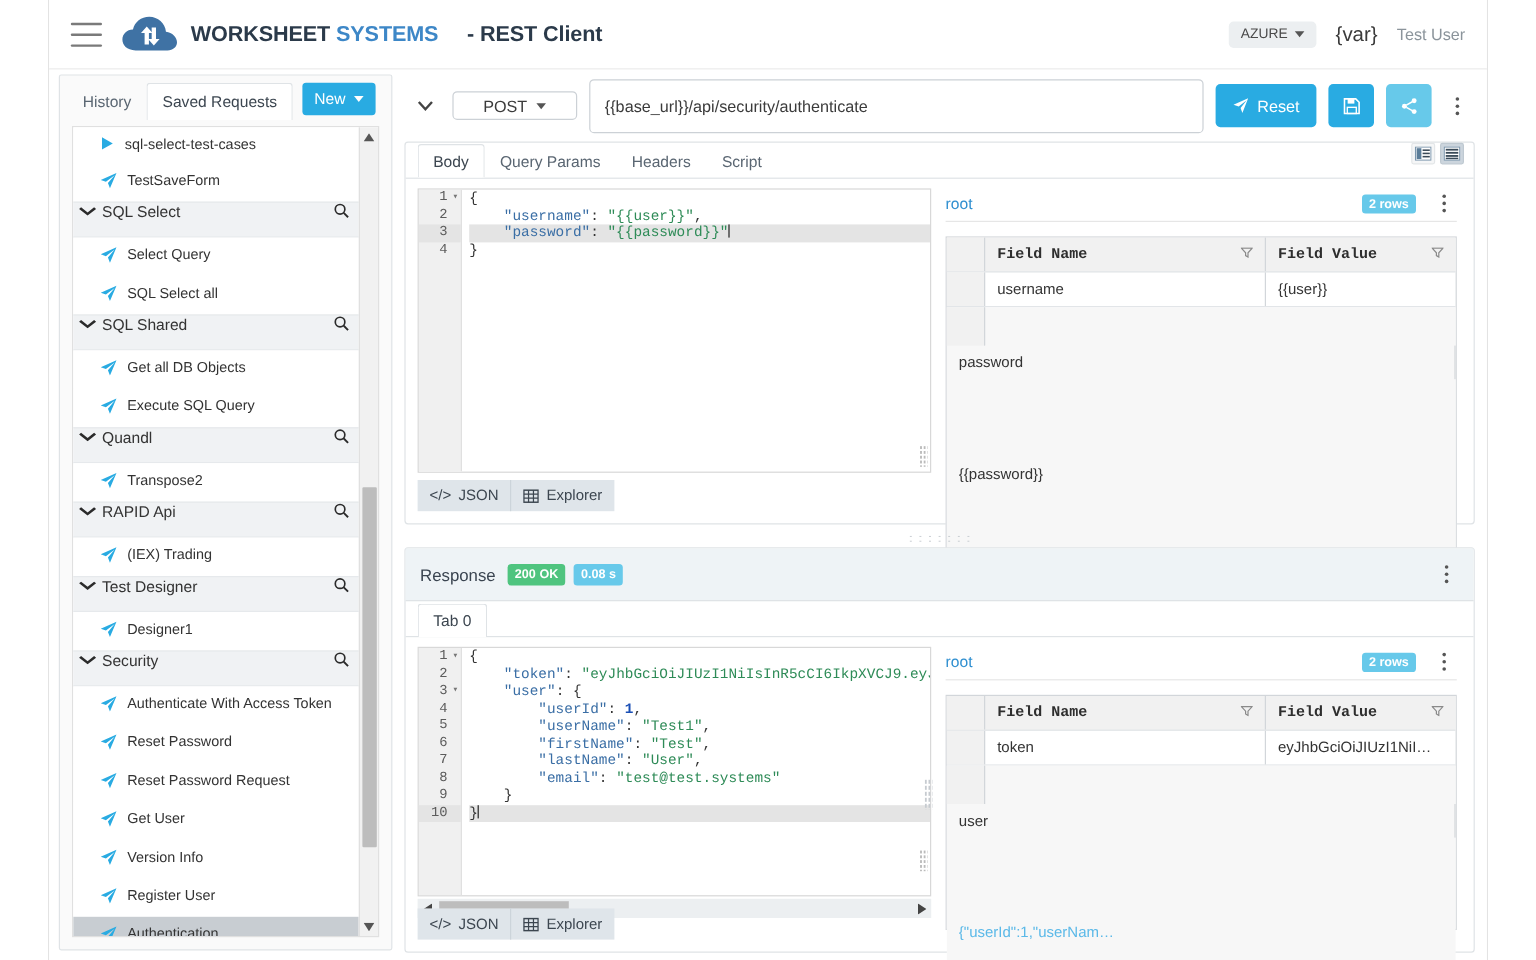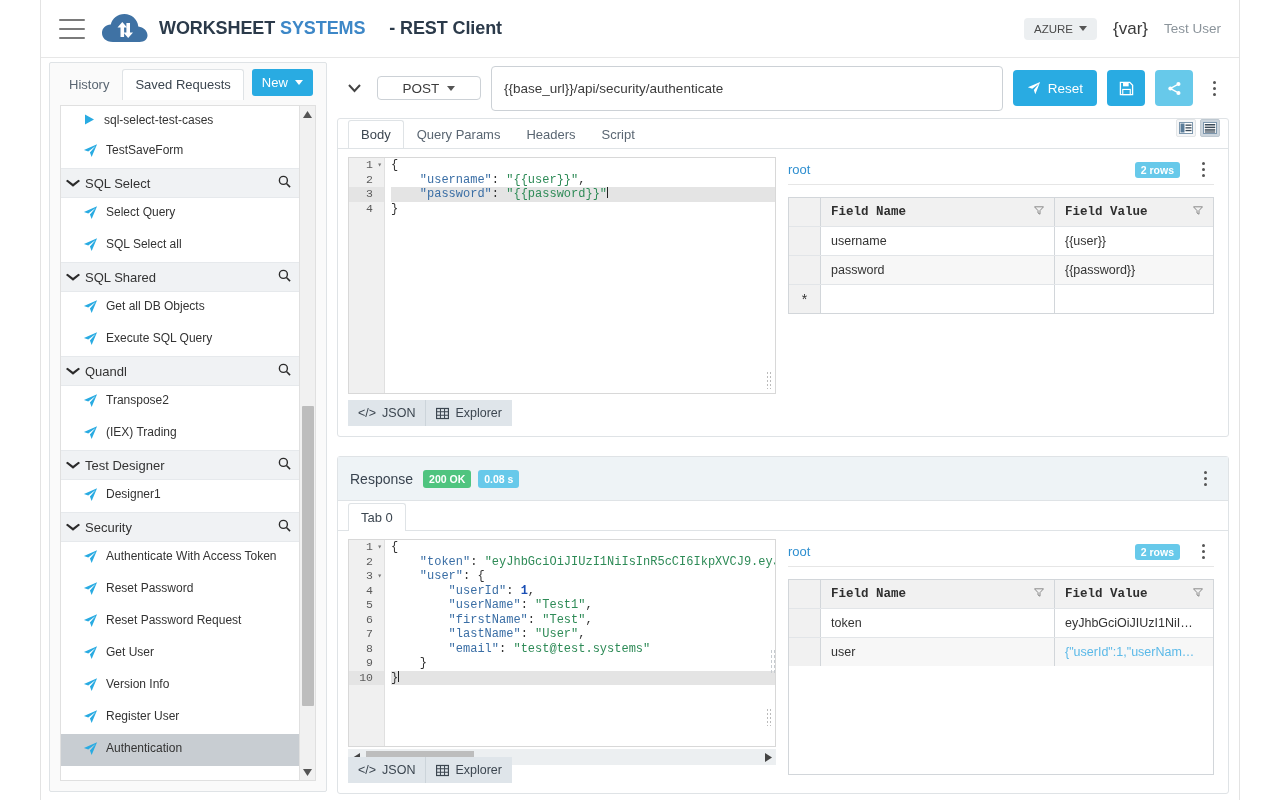--- a/index.html
+++ b/index.html
@@ -66,21 +66,21 @@
     padding:6px 10px;font-size:13px;cursor:pointer;display:flex;align-items:center;gap:7px;
     position:relative;top:-3px;font-family:"Liberation Sans",sans-serif;
   }
   .new-btn .caret-down{border-top-color:#fff;}
   .side-list-wrap{
     position:absolute;left:10px;top:42px;right:10px;bottom:10px;
     background:#fff;border:1px solid #e0e0e0;overflow:hidden;
   }
   .side-list{position:absolute;left:0;top:0;right:16px;bottom:0;overflow:hidden;}
   .grp{
-    display:flex;align-items:center;height:30px;padding:0 8px 0 6px;
+    display:flex;height:30px;padding:0 8px 0 6px;
     background:#f0f2f4;border-top:1px solid #e6e9ec;border-bottom:1px solid #e6e9ec;
     font-size:13px;color:#333;cursor:pointer;
   }
   .grp .chev{margin-right:6px;color:#2b2b2b;font-size:12px;display:inline-block;transform:scaleX(1.25);}
   .grp .search-ic{margin-left:auto;}
   .itm{
     display:flex;align-items:flex-start;min-height:30px;padding:6px 8px 6px 22px;
     font-size:12px;color:#333;cursor:pointer;line-height:16px;background:#fff;
   }
   .itm.selected{background:#c8cdd2;}
@@ -159,21 +159,21 @@
   .rows-badge{margin-left:auto;background:#67c9ea;color:#fff;font-size:10.5px;font-weight:bold;border-radius:3px;padding:2px 6px;}
   .exp-kebab{margin-left:12px;}
   .tbl{position:absolute;left:6px;right:14px;top:48px;border:1px solid #d2d6da;background:#fff;}
   .tbl-row{display:flex;border-bottom:1px solid #e2e5e8;}
   .tbl-row:last-child{border-bottom:none;}
   .th{background:#f1f1f1;font-weight:bold;font-size:12.5px;color:#2e2e2e;font-family:Liberation Mono, monospace;}
   .c-sel{width:32px;flex:0 0 32px;border-right:1px solid #d2d6da;background:#f1f1f1;display:flex;align-items:center;justify-content:center;font-size:14px;color:#333;}
   .c-name{flex:1;padding:7px 10px;border-right:1px solid #d2d6da;display:flex;align-items:center;font-size:12.5px;overflow:hidden;white-space:nowrap;}
   .c-val{width:158px;flex:0 0 158px;padding:7px 10px;display:flex;align-items:center;font-size:12.5px;overflow:hidden;white-space:nowrap;}
   .filter-ic{margin-left:auto;}
-  .alt{background:#f7f7f7;}
+  .alt{background:#f7f7f7;flex-direction:column;}
   .cell-link{color:#5bb9e8;}
   .tbl-blank{height:28px;}
 
   
   .hsplit{position:absolute;left:0;right:0;top:381px;height:12px;display:flex;align-items:center;justify-content:center;}
   .hsplit .dots{width:56px;height:8px;background-image:radial-gradient(#c6cbd0 1px, transparent 1px);background-size:8px 4px;}
 
   
   .resp-panel{top:394px;bottom:0;}
   .resp-head{position:absolute;left:0;top:0;right:0;height:44px;background:#eef3f6;display:flex;align-items:center;padding:0 12px;border-bottom:1px solid #dfe3e6;}
@@ -307,20 +307,30 @@
               <span class="search-ic"><svg width="13" height="13" viewBox="0 0 14 14">
                   <circle cx="5.8" cy="5.8" r="4.3" fill="none" stroke="#2b2b2b" stroke-width="1.5"></circle>
                   <path d="M9.1 9.1 L13 13" stroke="#2b2b2b" stroke-width="1.7"></path>
                 </svg></span>
             </div>
             <div class="itm">
               <span class="ic"><svg width="15" height="15" viewBox="0 0 16 16">
                   <path d="M15 1.2 L1 7.4 L5.6 9 L13.4 3.2 L7.4 10.2 L9.2 14.8 Z" fill="#29abe2"></path>
                 </svg></span>
               <span>Transpose2</span>
+            </div>
+            <div class="grp">
+              <span class="chev"><svg width="12" height="8" viewBox="0 0 12 8">
+                  <path d="M1 1.4 L6 6.3 L11 1.4" stroke="#2b2b2b" stroke-width="1.9" fill="none"></path>
+                </svg></span>
+              <span>RAPID Api</span>
+              <span class="search-ic"><svg width="13" height="13" viewBox="0 0 14 14">
+                  <circle cx="5.8" cy="5.8" r="4.3" fill="none" stroke="#2b2b2b" stroke-width="1.5"></circle>
+                  <path d="M9.1 9.1 L13 13" stroke="#2b2b2b" stroke-width="1.7"></path>
+                </svg></span>
             </div>
             <div class="itm">
               <span class="ic"><svg width="15" height="15" viewBox="0 0 16 16">
                   <path d="M15 1.2 L1 7.4 L5.6 9 L13.4 3.2 L7.4 10.2 L9.2 14.8 Z" fill="#29abe2"></path>
                 </svg></span>
               <span>(IEX) Trading</span>
             </div>
             <div class="grp">
               <span class="chev"><svg width="12" height="8" viewBox="0 0 12 8">
                   <path d="M1 1.4 L6 6.3 L11 1.4" stroke="#2b2b2b" stroke-width="1.9" fill="none"></path>

